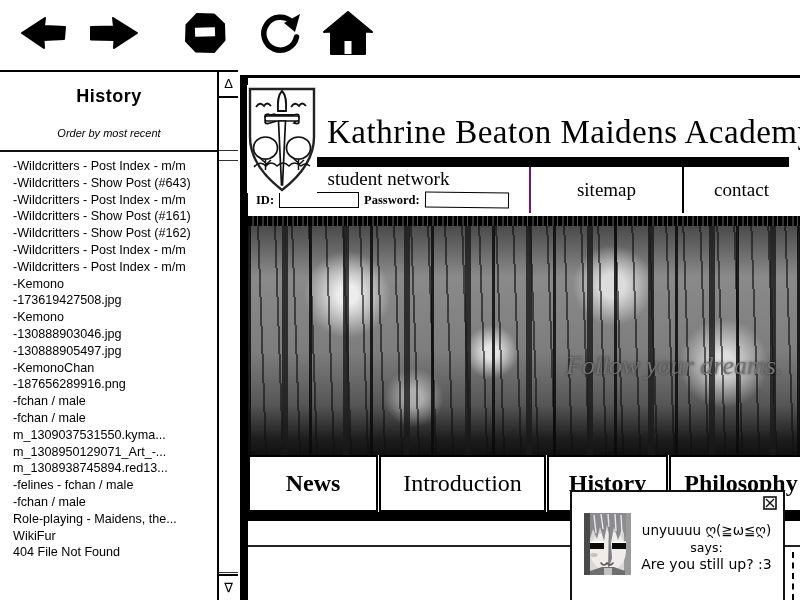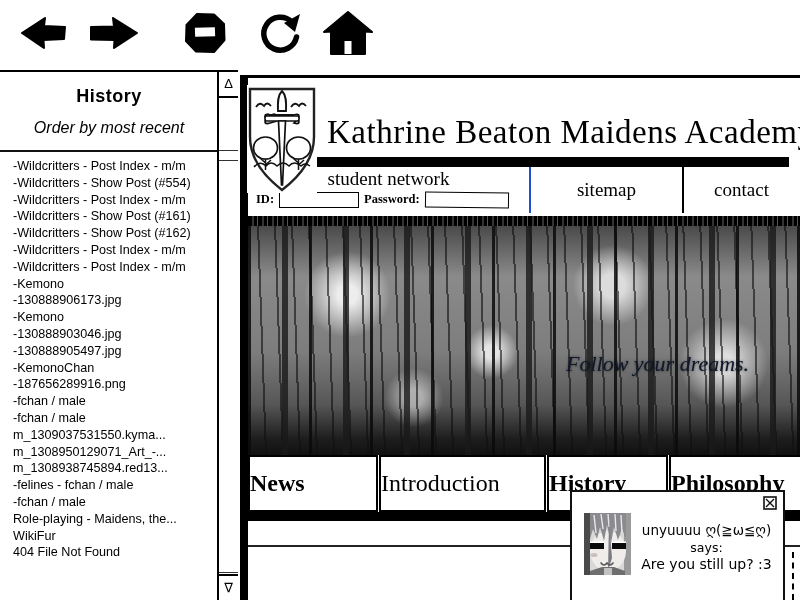--- a/index.html
+++ b/index.html
@@ -9,41 +9,41 @@
   svg{display:block;}
 
   
   #toolbar{left:0;top:0;width:800px;height:70px;}
   .tool{position:absolute;top:14px;cursor:pointer;}
 
   
   #sidebar{left:0;top:70px;width:238px;height:530px;border-top:2px solid #000;background:#fff;}
   #sb-head{position:absolute;left:0;top:0;width:218px;height:78px;border-bottom:2px solid #111;text-align:center;}
   #sb-title{margin-top:14px;font-size:18px;font-weight:bold;letter-spacing:.5px;}
-  #sb-sub{font-style:italic;font-size:16px;margin-top:12px;}
+  #sb-sub{font-style:italic;font-size:11px;margin-top:20px;}
   #sb-list{position:absolute;left:0;top:86px;width:210px;padding-left:13px;font-size:12.6px;line-height:16.8px;white-space:nowrap;}
   .hist-item{cursor:pointer;}
   
   #sb-scroll{position:absolute;right:0;top:0;width:19px;height:530px;border-left:2px solid #000;}
   .sb-btn{position:absolute;left:0;width:19px;height:24px;text-align:center;font-size:13px;line-height:24px;cursor:pointer;}
   #sb-up{top:0;border-bottom:2px solid #000;}
   #sb-down{bottom:2px;border-top:2px solid #000;}
   .sb-tick{position:absolute;left:0;width:19px;border-top:1.5px solid #333;}
 
   
   #main{left:240px;top:75px;width:553px;height:522px;border-left:8px solid #000;border-top:3px solid #000;background:#fff;overflow:visible;}
   #crest{left:-1px;top:7px;width:70px;height:108px;background:#fff;z-index:3;}
   #site-title{left:79px;top:36px;width:500px;font-family:"Liberation Serif","DejaVu Serif",serif;
               font-size:33px;white-space:nowrap;overflow:hidden;letter-spacing:.5px;}
   #bar1{left:0;top:79px;width:541px;height:10px;background:#000;}
   
   #login-row{left:0;top:89px;width:553px;height:46px;}
-  #login-cell{position:absolute;left:0;top:0;width:281px;height:46px;border-right:2px solid #1d4ed8;}
+  #login-cell{position:absolute;left:0;top:0;width:281px;height:46px;border-right:2px solid #701a75;}
   #sn-heading{text-align:center;font-family:"Liberation Serif","DejaVu Serif",serif;font-size:19px;margin-top:1px;}
-  #cred{position:absolute;left:8px;bottom:5px;display:flex;gap:5px;
+  #cred{position:absolute;left:8px;bottom:5px;display:flex;align-items:center;gap:5px;
         font-family:"Liberation Serif","DejaVu Serif",serif;font-size:12.5px;font-weight:bold;}
   .login-input{width:74px;height:14px;border:1.6px solid #000;background:#fff;padding:0 2px;font-size:11px;}
   #pw-input{width:78px;transform:rotate(.8deg);}
   .top-cell{position:absolute;top:0;height:46px;border-right:2px solid #000;display:flex;align-items:center;justify-content:center;
             font-family:"Liberation Serif","DejaVu Serif",serif;font-size:19px;cursor:pointer;}
   #cell-sitemap{left:283px;width:151px;}
   #cell-contact{left:436px;width:115px;border-right:none;}
 
   
   #banner{left:0;top:135px;width:553px;height:242px;overflow:hidden;}
@@ -52,26 +52,26 @@
   #photo{position:absolute;left:0;top:13px;width:553px;height:229px;
      background:
        repeating-linear-gradient(90deg,rgba(10,10,10,.85) 0 3px,rgba(0,0,0,0) 3px 34px,rgba(25,25,25,.8) 34px 40px,rgba(0,0,0,0) 40px 61px),
        repeating-linear-gradient(88deg,rgba(15,15,15,.6) 0 2px,rgba(0,0,0,0) 2px 17px),
        radial-gradient(circle at 18% 30%,rgba(255,255,255,.85) 0 2%,rgba(255,255,255,0) 9%),
        radial-gradient(circle at 44% 55%,rgba(255,255,255,.8) 0 2%,rgba(255,255,255,0) 8%),
        radial-gradient(circle at 66% 26%,rgba(255,255,255,.7) 0 3%,rgba(255,255,255,0) 10%),
        radial-gradient(circle at 86% 60%,rgba(255,255,255,.75) 0 2%,rgba(255,255,255,0) 9%),
        radial-gradient(circle at 30% 75%,rgba(255,255,255,.5) 0 2%,rgba(255,255,255,0) 7%),
        linear-gradient(180deg,#4a4a4a 0%,#8a8a8a 22%,#7d7d7d 55%,#565656 78%,#1d1d1d 93%,#111 100%);}
-  #slogan{position:absolute;left:318px;top:138px;color:#0f172a;font-family:"Liberation Serif","DejaVu Serif",serif;
-          font-style:italic;font-size:22px;white-space:nowrap;text-shadow:0 0 3px rgba(0,0,0,.6);}
+  #slogan{position:absolute;left:318px;top:138px;color:#737373;font-family:"Liberation Serif","DejaVu Serif",serif;
+          font-style:italic;font-size:26px;white-space:nowrap;text-shadow:0 0 3px rgba(0,0,0,.6);}
 
   
   .nav-cell{position:absolute;top:377px;height:53px;border:2.5px solid #000;background:#fff;
-            display:flex;align-items:center;
+            display:flex;align-items:center;justify-content:center;
             font-family:"Liberation Serif","DejaVu Serif",serif;font-size:24px;cursor:pointer;}
   #nav-0{left:0px;width:126px;font-weight:bold;}
   #nav-1{left:131px;width:163px;}
   #nav-2{left:299px;width:117px;font-weight:bold;}
   #nav-3{left:421px;width:140px;font-weight:bold;}
   #bar2{left:0;top:434px;width:553px;height:9px;background:#000;}
   #divider{left:0;top:467px;width:553px;height:0;border-top:2px solid #222;}
 
   
   #chat{left:570px;top:490px;width:211px;height:112px;background:#fff;border:2px solid #111;z-index:50;}
@@ -130,28 +130,28 @@
 </div>
 
 <div id="sidebar" class="abs">
   <div id="sb-head">
     <div id="sb-title">History</div>
     <div id="sb-sub">Order by most recent</div>
   </div>
   <div id="sb-list">
 
   <div class="hist-item">-Wildcritters - Post Index - m/m</div>
-      <div class="hist-item">-Wildcritters - Show Post (#554)</div>
+      <div class="hist-item">-Wildcritters - Show Post (#643)</div>
       <div class="hist-item">-Wildcritters - Post Index - m/m</div>
       <div class="hist-item">-Wildcritters - Show Post (#161)</div>
       <div class="hist-item">-Wildcritters - Show Post (#162)</div>
       <div class="hist-item">-Wildcritters - Post Index - m/m</div>
       <div class="hist-item">-Wildcritters - Post Index - m/m</div>
       <div class="hist-item">-Kemono</div>
-      <div class="hist-item">-130888906173.jpg</div>
+      <div class="hist-item">-173619427508.jpg</div>
       <div class="hist-item">-Kemono</div>
       <div class="hist-item">-130888903046.jpg</div>
       <div class="hist-item">-130888905497.jpg</div>
       <div class="hist-item">-KemonoChan</div>
       <div class="hist-item">-187656289916.png</div>
       <div class="hist-item">-fchan / male</div>
       <div class="hist-item">-fchan / male</div>
       <div class="hist-item">m_1309037531550.kyma...</div>
       <div class="hist-item">m_1308950129071_Art_-...</div>
       <div class="hist-item">m_1308938745894.red13...</div>

